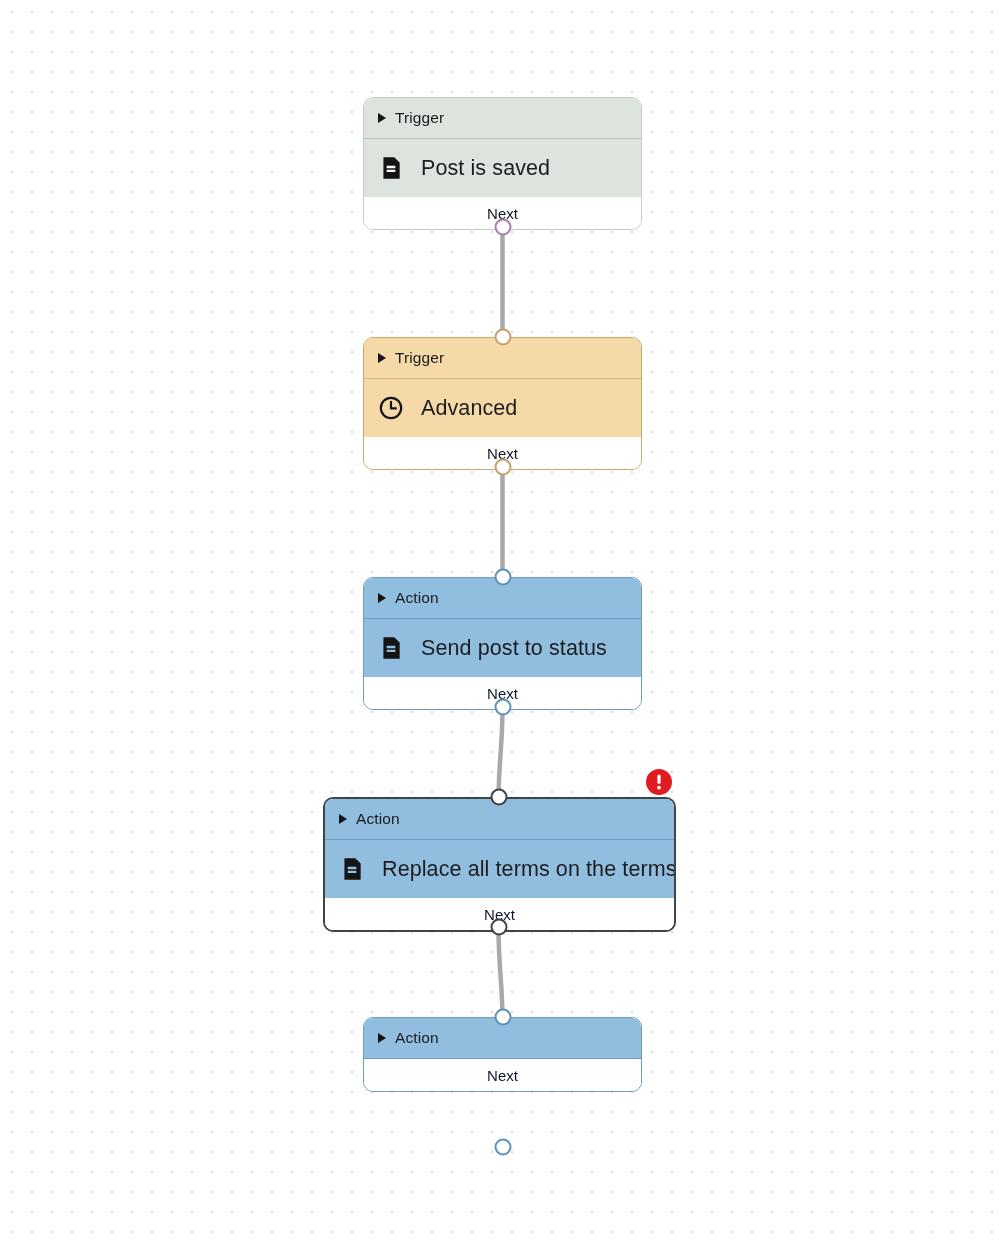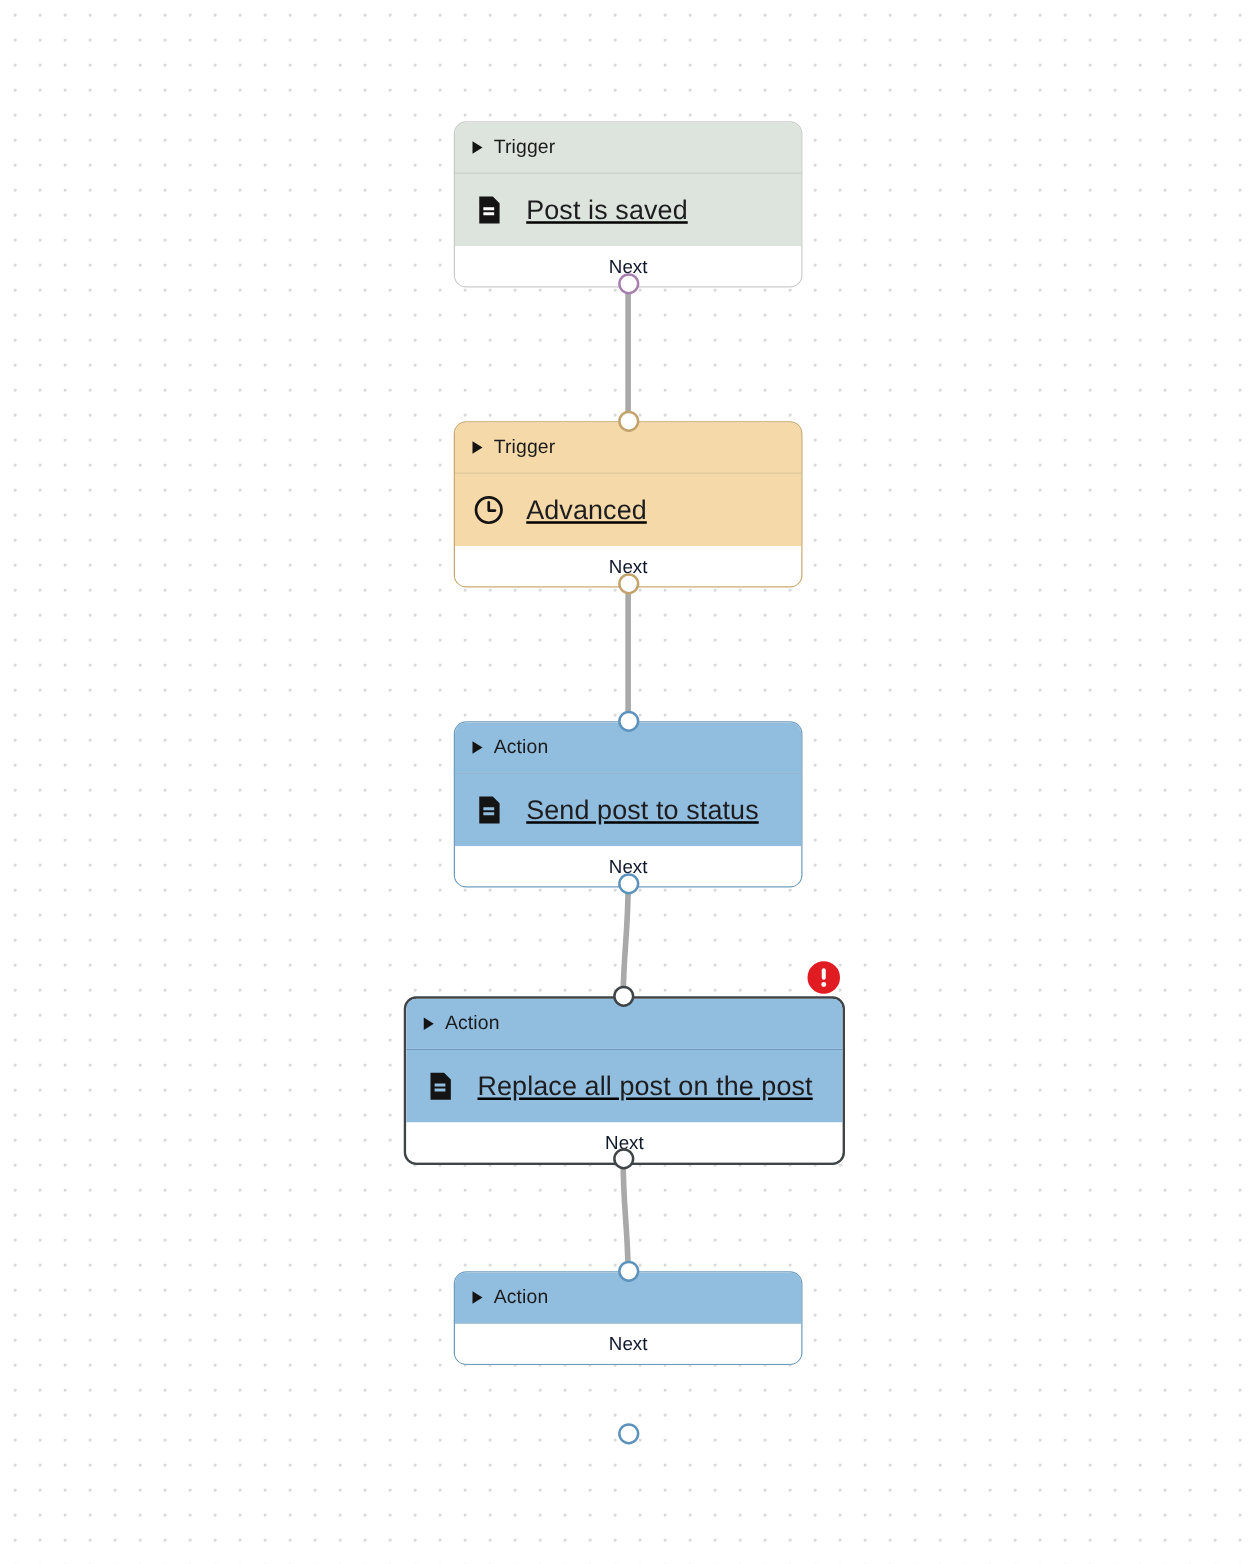--- a/index.html
+++ b/index.html
@@ -76,21 +76,20 @@
   .node-divider {
     height: 1px;
     width: 100%;
   }
   .node-body {
     display: flex;
     align-items: center;
     gap: 17px;
     padding: 0 14px;
     height: 58px;
-    text-decoration: underline;
   }
   .node-body .glyph {
     width: 26px;
     height: 26px;
     flex: 0 0 auto;
     display: block;
   }
   .node-title {
     font-size: 21.5px;
     color: #1d1d1f;
@@ -242,21 +241,21 @@
       <div class="node-header">
         <span class="disclosure-tri"></span>
         <span>Action</span>
       </div>
       <div class="node-divider"></div>
       <div class="node-body">
         <svg class="glyph" viewBox="0 0 24 24">
           <path fill="#141414" d="M5 2h10l5 5v15H5z"></path>
           <path fill="#91bddf" d="M8 10h8v2.2H8zM8 13.6h8v2.2H8z"></path>
         </svg>
-        <span class="node-title">Replace all post on the post</span>
+        <span class="node-title">Replace all terms on the terms</span>
       </div>
       <div class="node-footer">
         <span class="next-label">Next</span>
       </div>
     </div>
     <div class="port dark" style="left:175.5px; top:0px;"></div>
     <div class="port dark" style="left:175.5px; top:130px;"></div>
   </div>
 
   <div class="error-badge" style="left:646px; top:769px;">

